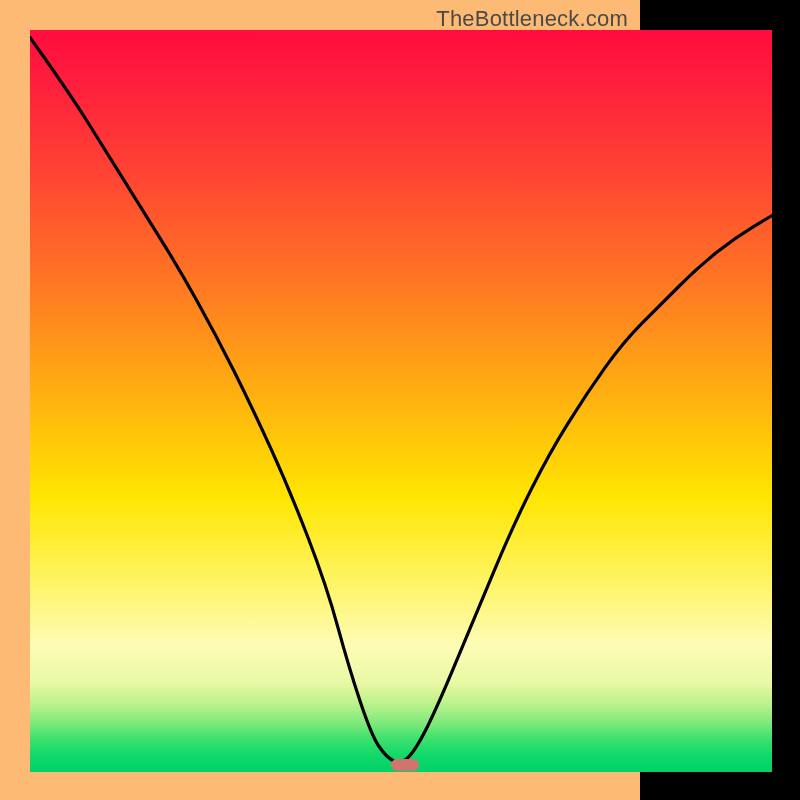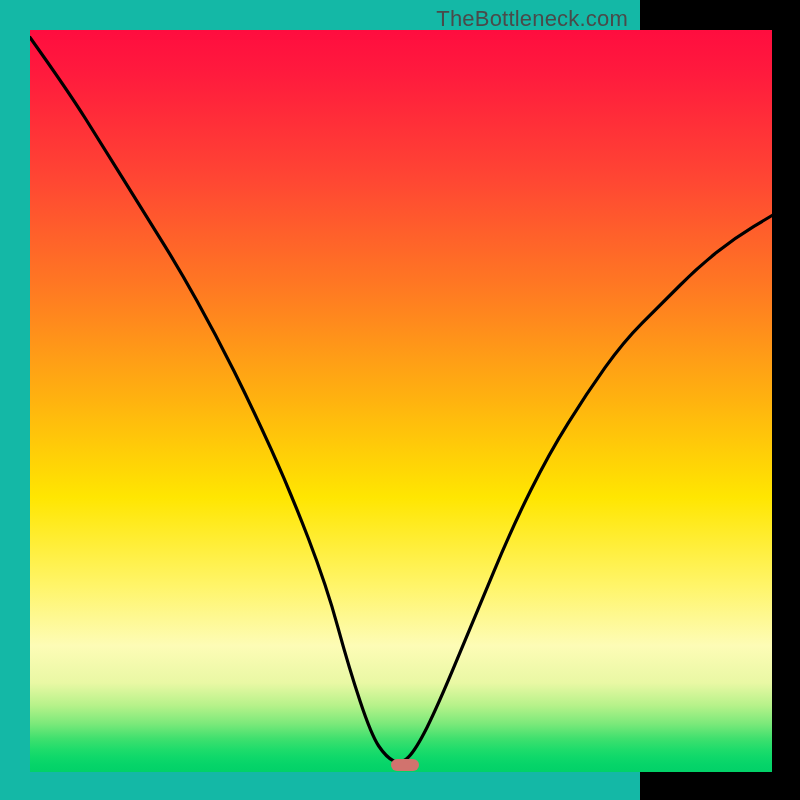--- a/index.html
+++ b/index.html
@@ -8,21 +8,21 @@
     width: 800px;
     height: 800px;
     background: #000;
     overflow: hidden;
     font-family: Arial, Helvetica, sans-serif;
   }
   .frame {
     position: relative;
     width: 640px;
     height: 800px;
-    background: #14b8a6;
+    background: #fdba74;
   }
   .watermark {
     position: absolute;
     top: 6px;
     right: 12px;
     color: #4a4a4a;
     font-size: 22px;
     font-weight: 500;
     letter-spacing: 0.2px;
     z-index: 5;

